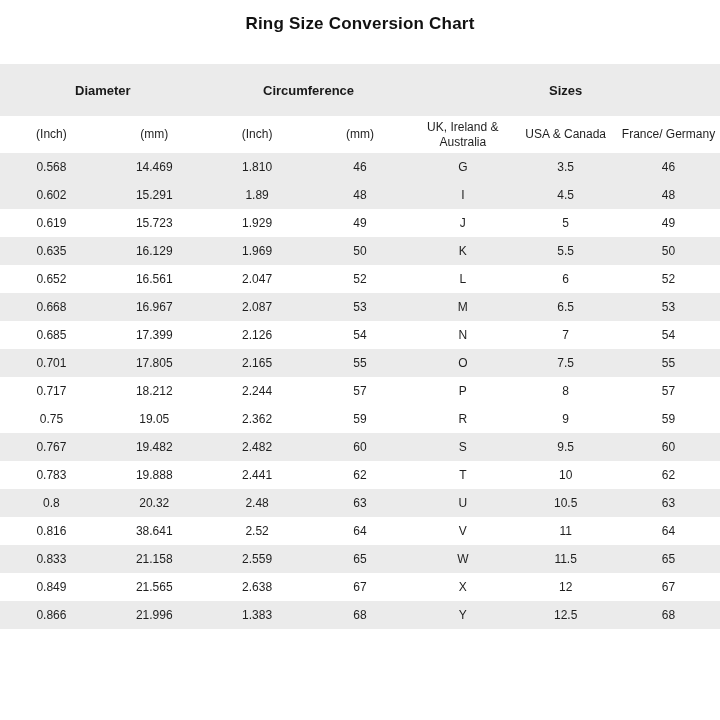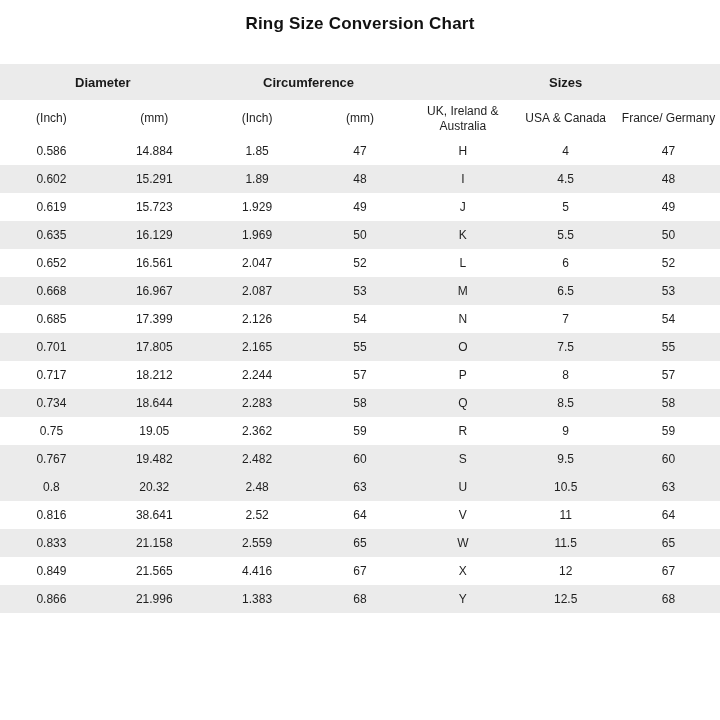--- a/index.html
+++ b/index.html
@@ -31,21 +31,21 @@
     table-layout: fixed;
   }
   table.conv th, table.conv td {
     padding: 0 2px;
     text-align: center;
     vertical-align: middle;
     font-size: 12px;
     overflow: hidden;
   }
   tr.group-row th {
-    height: 36px;
+    height: 52px;
     background: #ebebeb;
     font-weight: bold;
     font-size: 13px;
     color: #1a1a1a;
     margin-left: 8px;
   }
   tr.subheader-row th {
     height: 37px;
     background: #ffffff;
     font-weight: normal;
@@ -80,28 +80,28 @@
         <th>(Inch)</th>
         <th>(mm)</th>
         <th>(Inch)</th>
         <th>(mm)</th>
         <th>UK, Ireland &amp; Australia</th>
         <th>USA &amp; Canada</th>
         <th>France/ Germany</th>
       </tr>
     </thead>
     <tbody>
-        <tr>
-          <td>0.586</td>
-          <td>14.884</td>
-          <td>1.85</td>
-          <td>47</td>
-          <td>H</td>
-          <td>4</td>
-          <td>47</td>
+        <tr class="stripe">
+          <td>0.568</td>
+          <td>14.469</td>
+          <td>1.810</td>
+          <td>46</td>
+          <td>G</td>
+          <td>3.5</td>
+          <td>46</td>
         </tr>
         <tr class="stripe">
           <td>0.602</td>
           <td>15.291</td>
           <td>1.89</td>
           <td>48</td>
           <td>I</td>
           <td>4.5</td>
           <td>48</td>
         </tr>
@@ -161,47 +161,47 @@
         </tr>
         <tr>
           <td>0.717</td>
           <td>18.212</td>
           <td>2.244</td>
           <td>57</td>
           <td>P</td>
           <td>8</td>
           <td>57</td>
         </tr>
-        <tr class="stripe">
-          <td>0.734</td>
-          <td>18.644</td>
-          <td>2.283</td>
-          <td>58</td>
-          <td>Q</td>
-          <td>8.5</td>
-          <td>58</td>
-        </tr>
         <tr>
           <td>0.75</td>
           <td>19.05</td>
           <td>2.362</td>
           <td>59</td>
           <td>R</td>
           <td>9</td>
           <td>59</td>
         </tr>
         <tr class="stripe">
           <td>0.767</td>
           <td>19.482</td>
           <td>2.482</td>
           <td>60</td>
           <td>S</td>
           <td>9.5</td>
           <td>60</td>
         </tr>
+        <tr>
+          <td>0.783</td>
+          <td>19.888</td>
+          <td>2.441</td>
+          <td>62</td>
+          <td>T</td>
+          <td>10</td>
+          <td>62</td>
+        </tr>
         <tr class="stripe">
           <td>0.8</td>
           <td>20.32</td>
           <td>2.48</td>
           <td>63</td>
           <td>U</td>
           <td>10.5</td>
           <td>63</td>
         </tr>
         <tr>
@@ -218,21 +218,21 @@
           <td>21.158</td>
           <td>2.559</td>
           <td>65</td>
           <td>W</td>
           <td>11.5</td>
           <td>65</td>
         </tr>
         <tr>
           <td>0.849</td>
           <td>21.565</td>
-          <td>4.416</td>
+          <td>2.638</td>
           <td>67</td>
           <td>X</td>
           <td>12</td>
           <td>67</td>
         </tr>
         <tr class="stripe">
           <td>0.866</td>
           <td>21.996</td>
           <td>1.383</td>
           <td>68</td>

